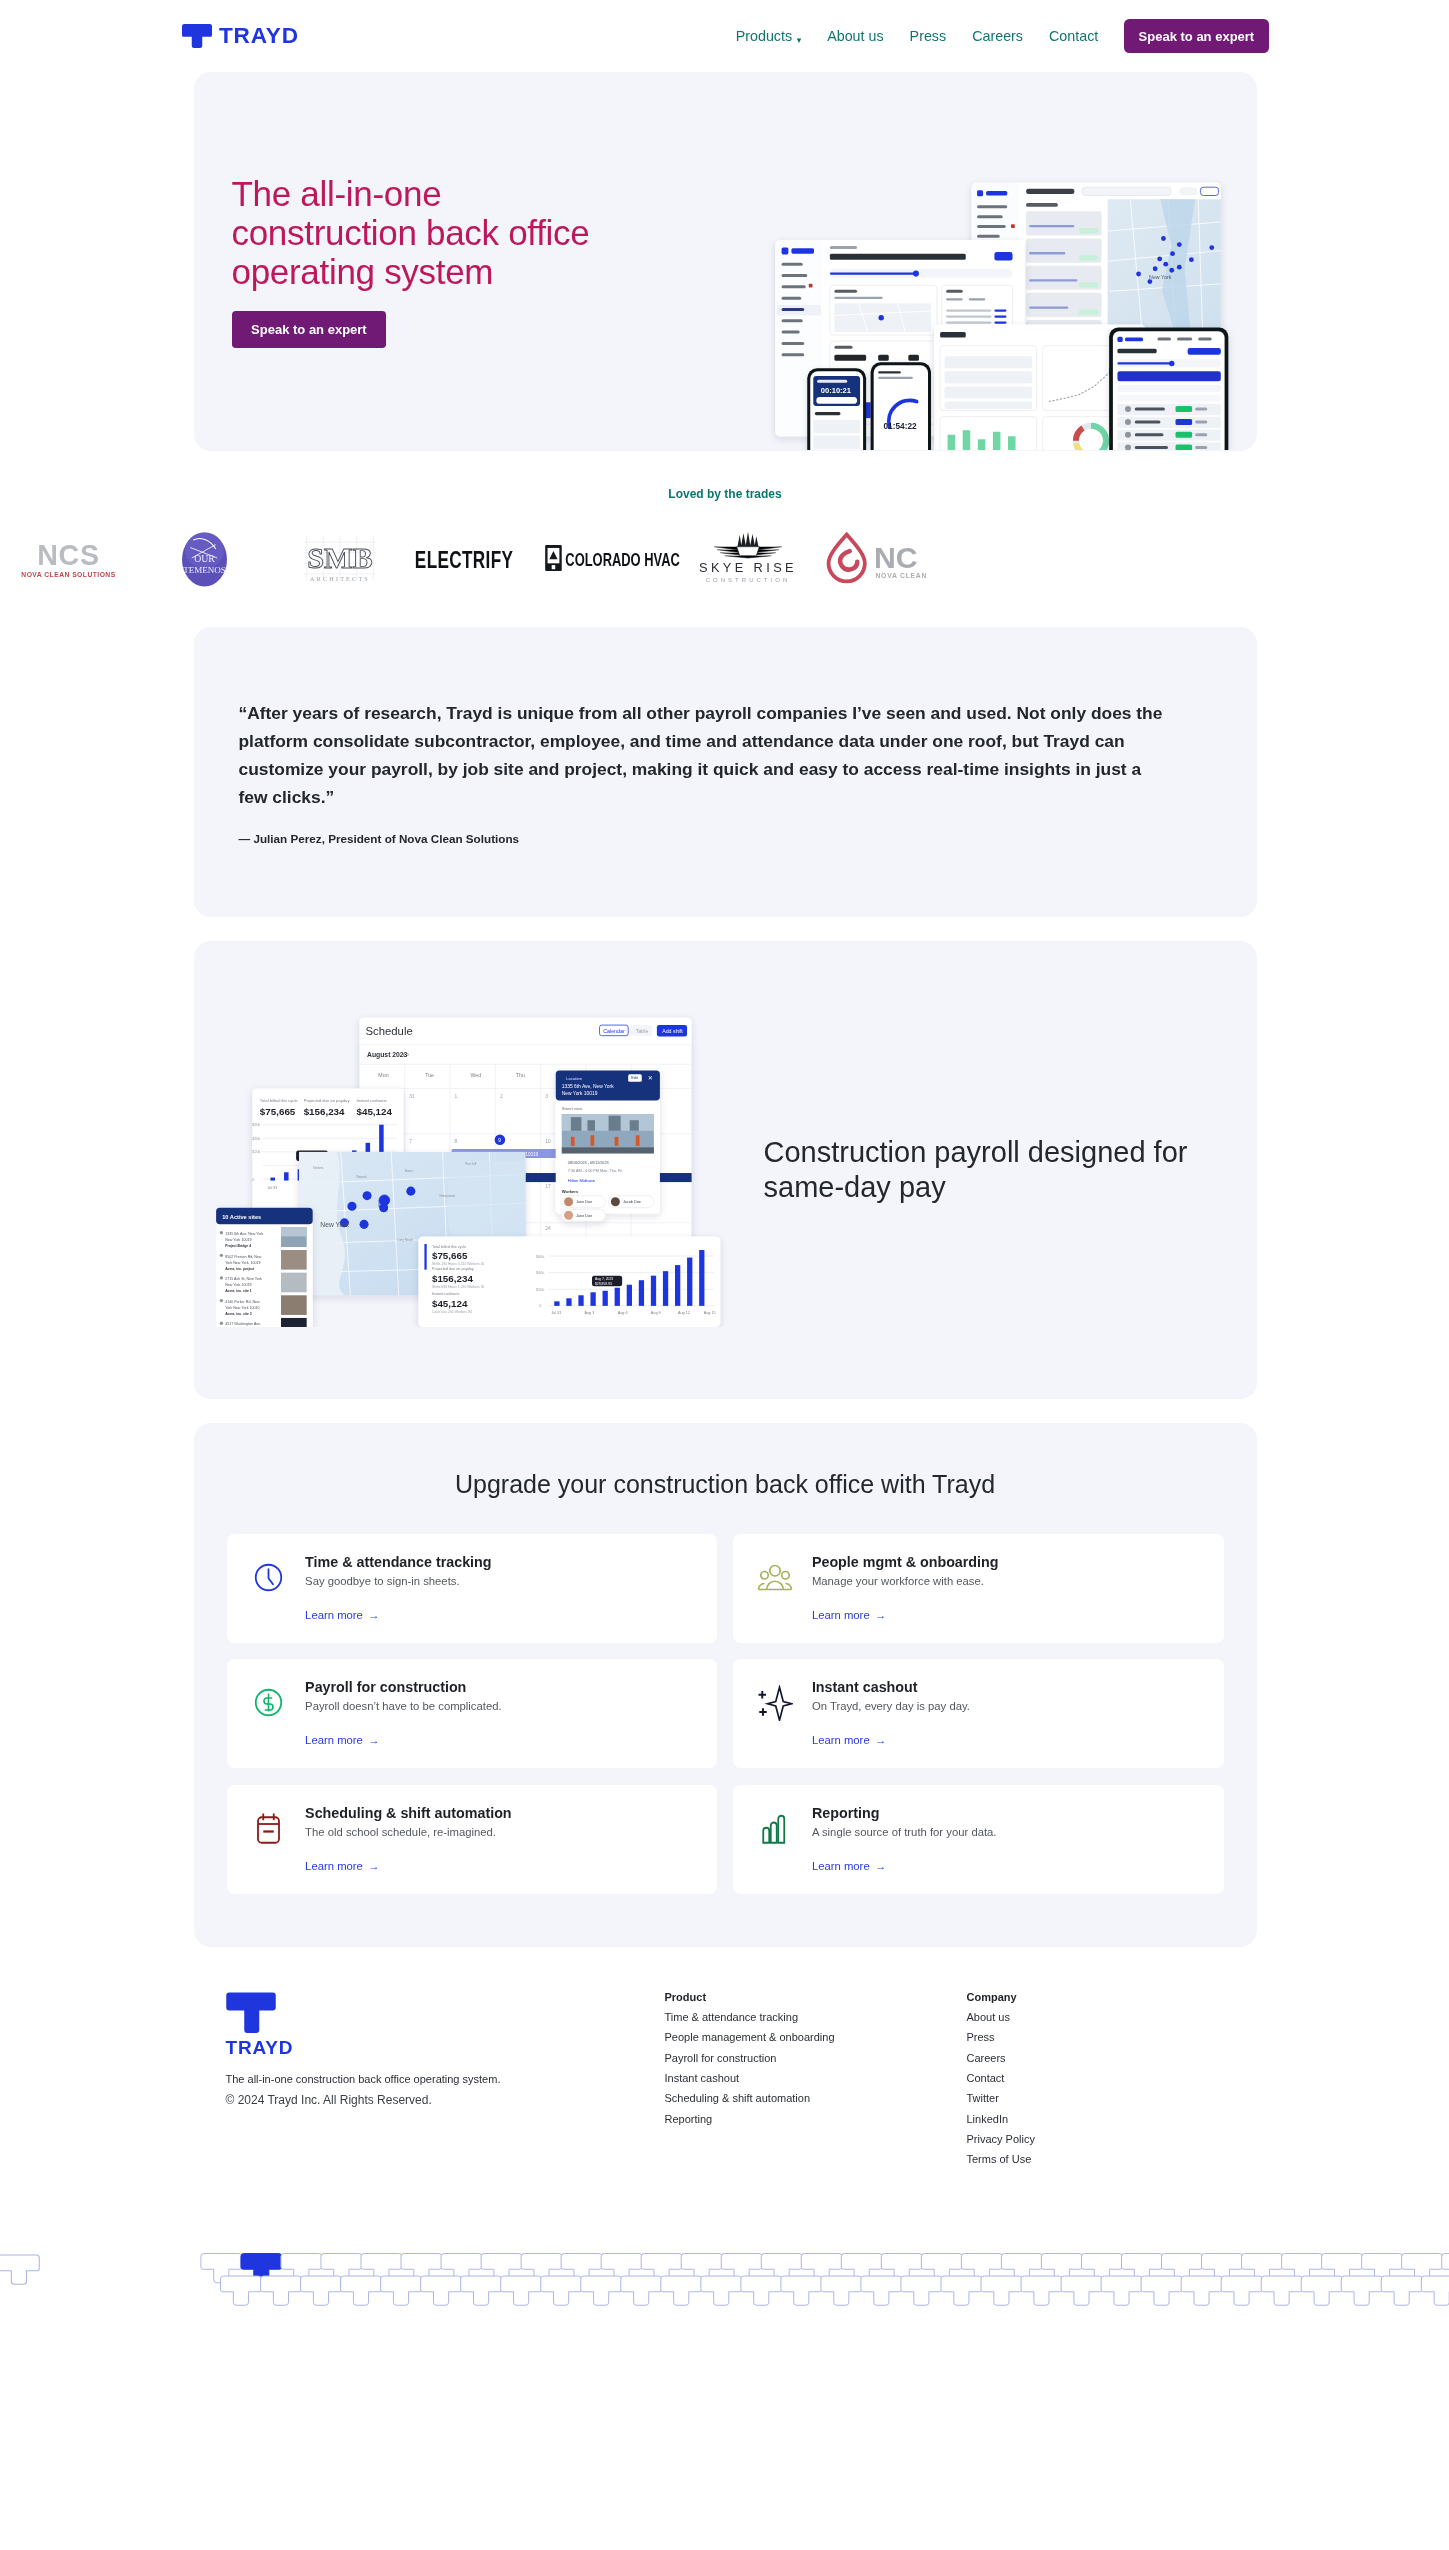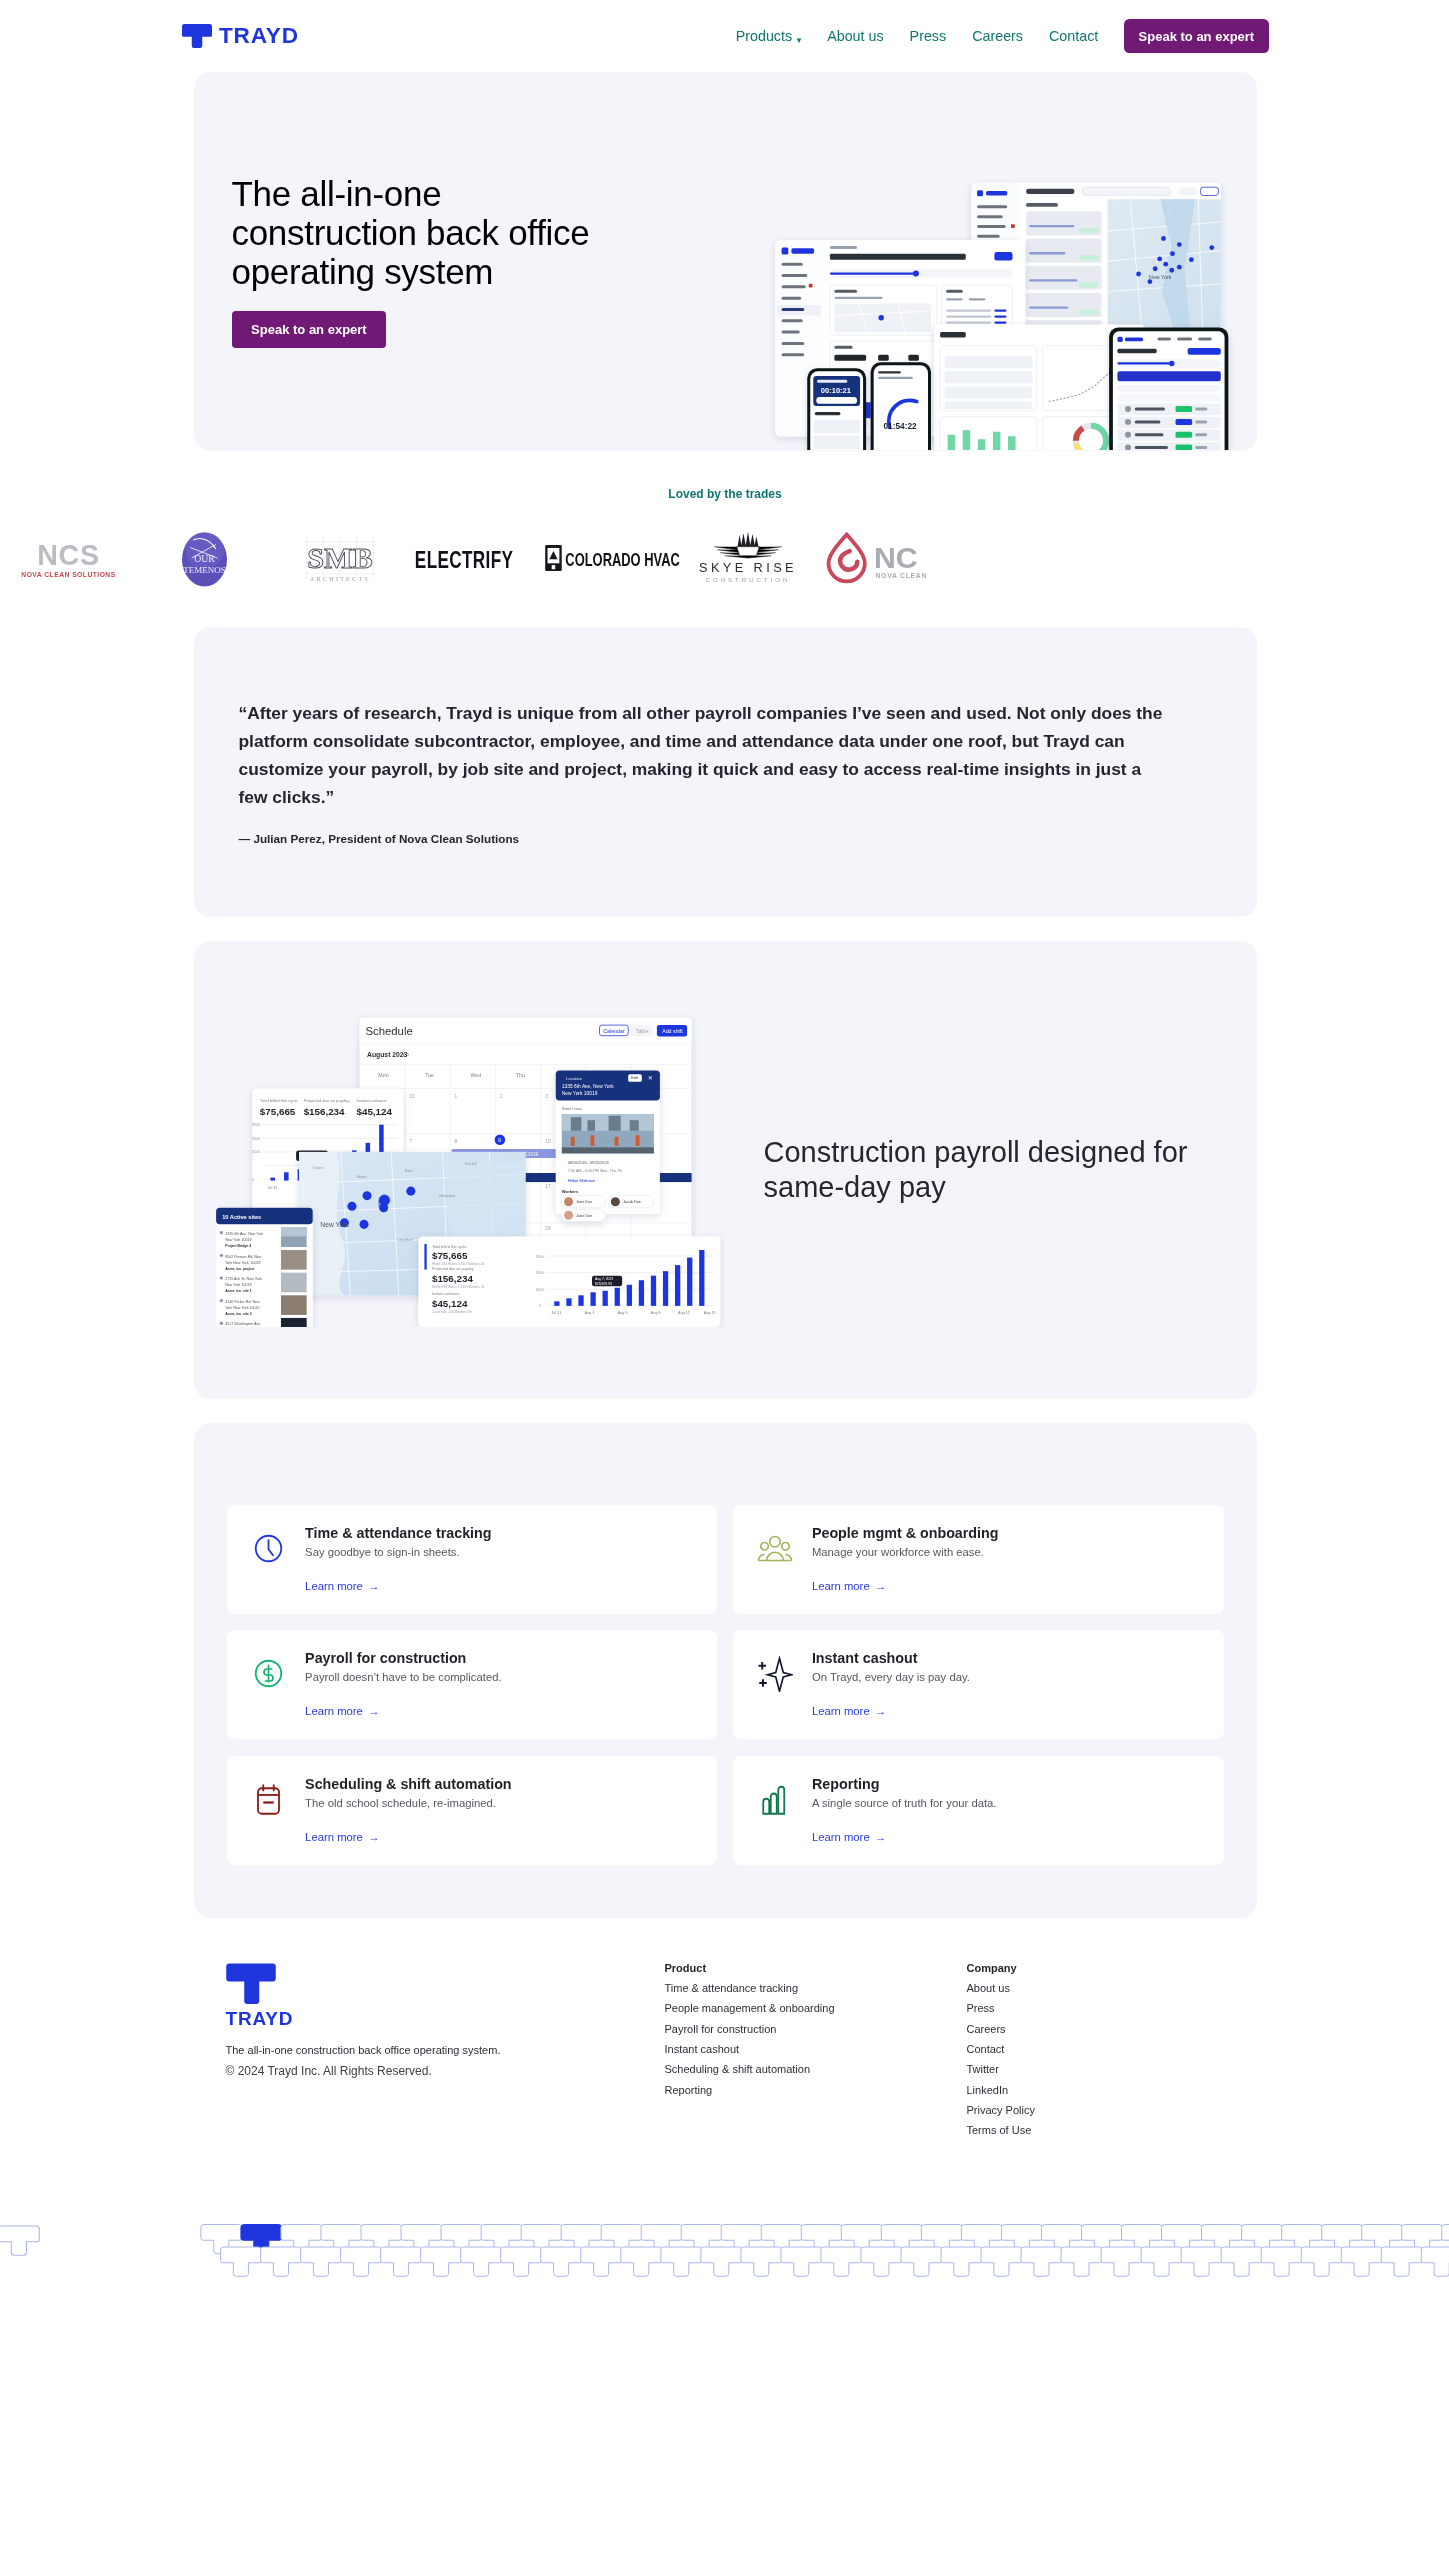--- a/index.html
+++ b/index.html
@@ -26,21 +26,21 @@
     font-size:13px; font-weight:700; padding:9.8px 14.3px; cursor:pointer;
     font-family:"Liberation Sans",sans-serif; white-space:nowrap;
   }
 
   
   .panel { width:1063px; margin:0 auto; background:#F3F5FA; border-radius:16.6px; }
 
   
   .hero { height:379px; display:flex; align-items:center; position:relative; overflow:hidden; }
   .hero-copy { width:423px; padding-left:38px; }
-  .hero-h1 { font-size:35px; line-height:1.11; font-weight:400; color:#000000; letter-spacing:-0.3px; }
+  .hero-h1 { font-size:35px; line-height:1.11; font-weight:400; color:#be185d; letter-spacing:-0.3px; }
   .hero-cta { margin-top:19.6px; }
   .hero-cta .btn-primary { font-size:13px; padding:10.6px 19.6px; border-radius:3.8px; }
   .hero-art { position:absolute; left:574px; top:106px; width:483px; height:272px; }
 
   
   .logos-wrap { width:1450px; padding-top:36px; }
   .logos-title { text-align:center; font-size:12px; font-weight:700; color:#0f766e; }
   .logo-row { margin-top:27px; width:1450px; display:flex; align-items:center; justify-content:flex-start; gap:0; }
   .logo-cell { width:136px; height:60px; display:flex; align-items:center; justify-content:center; flex:none; }
 
@@ -783,20 +783,21 @@
         </g>
       </svg>
     </div>
 
     <div class="split-copy">
       <h2 class="split-h2">Construction payroll designed for same-day pay</h2>
     </div>
   </div>
 
   <div class="panel grid-panel">
+    <div class="grid-title">Upgrade your construction back office with Trayd</div>
 
     <div class="cards">
 
       <div class="card">
         <div class="card-icon">
           <svg width="33" height="33" viewBox="0 0 44 44">
             <circle cx="22" cy="22" r="17" fill="none" stroke="#1F35DE" stroke-width="2.4"></circle>
             <path d="M22 11 V23 L28 31" fill="none" stroke="#1F35DE" stroke-width="2.4" stroke-linecap="round"></path>
           </svg>
         </div>

